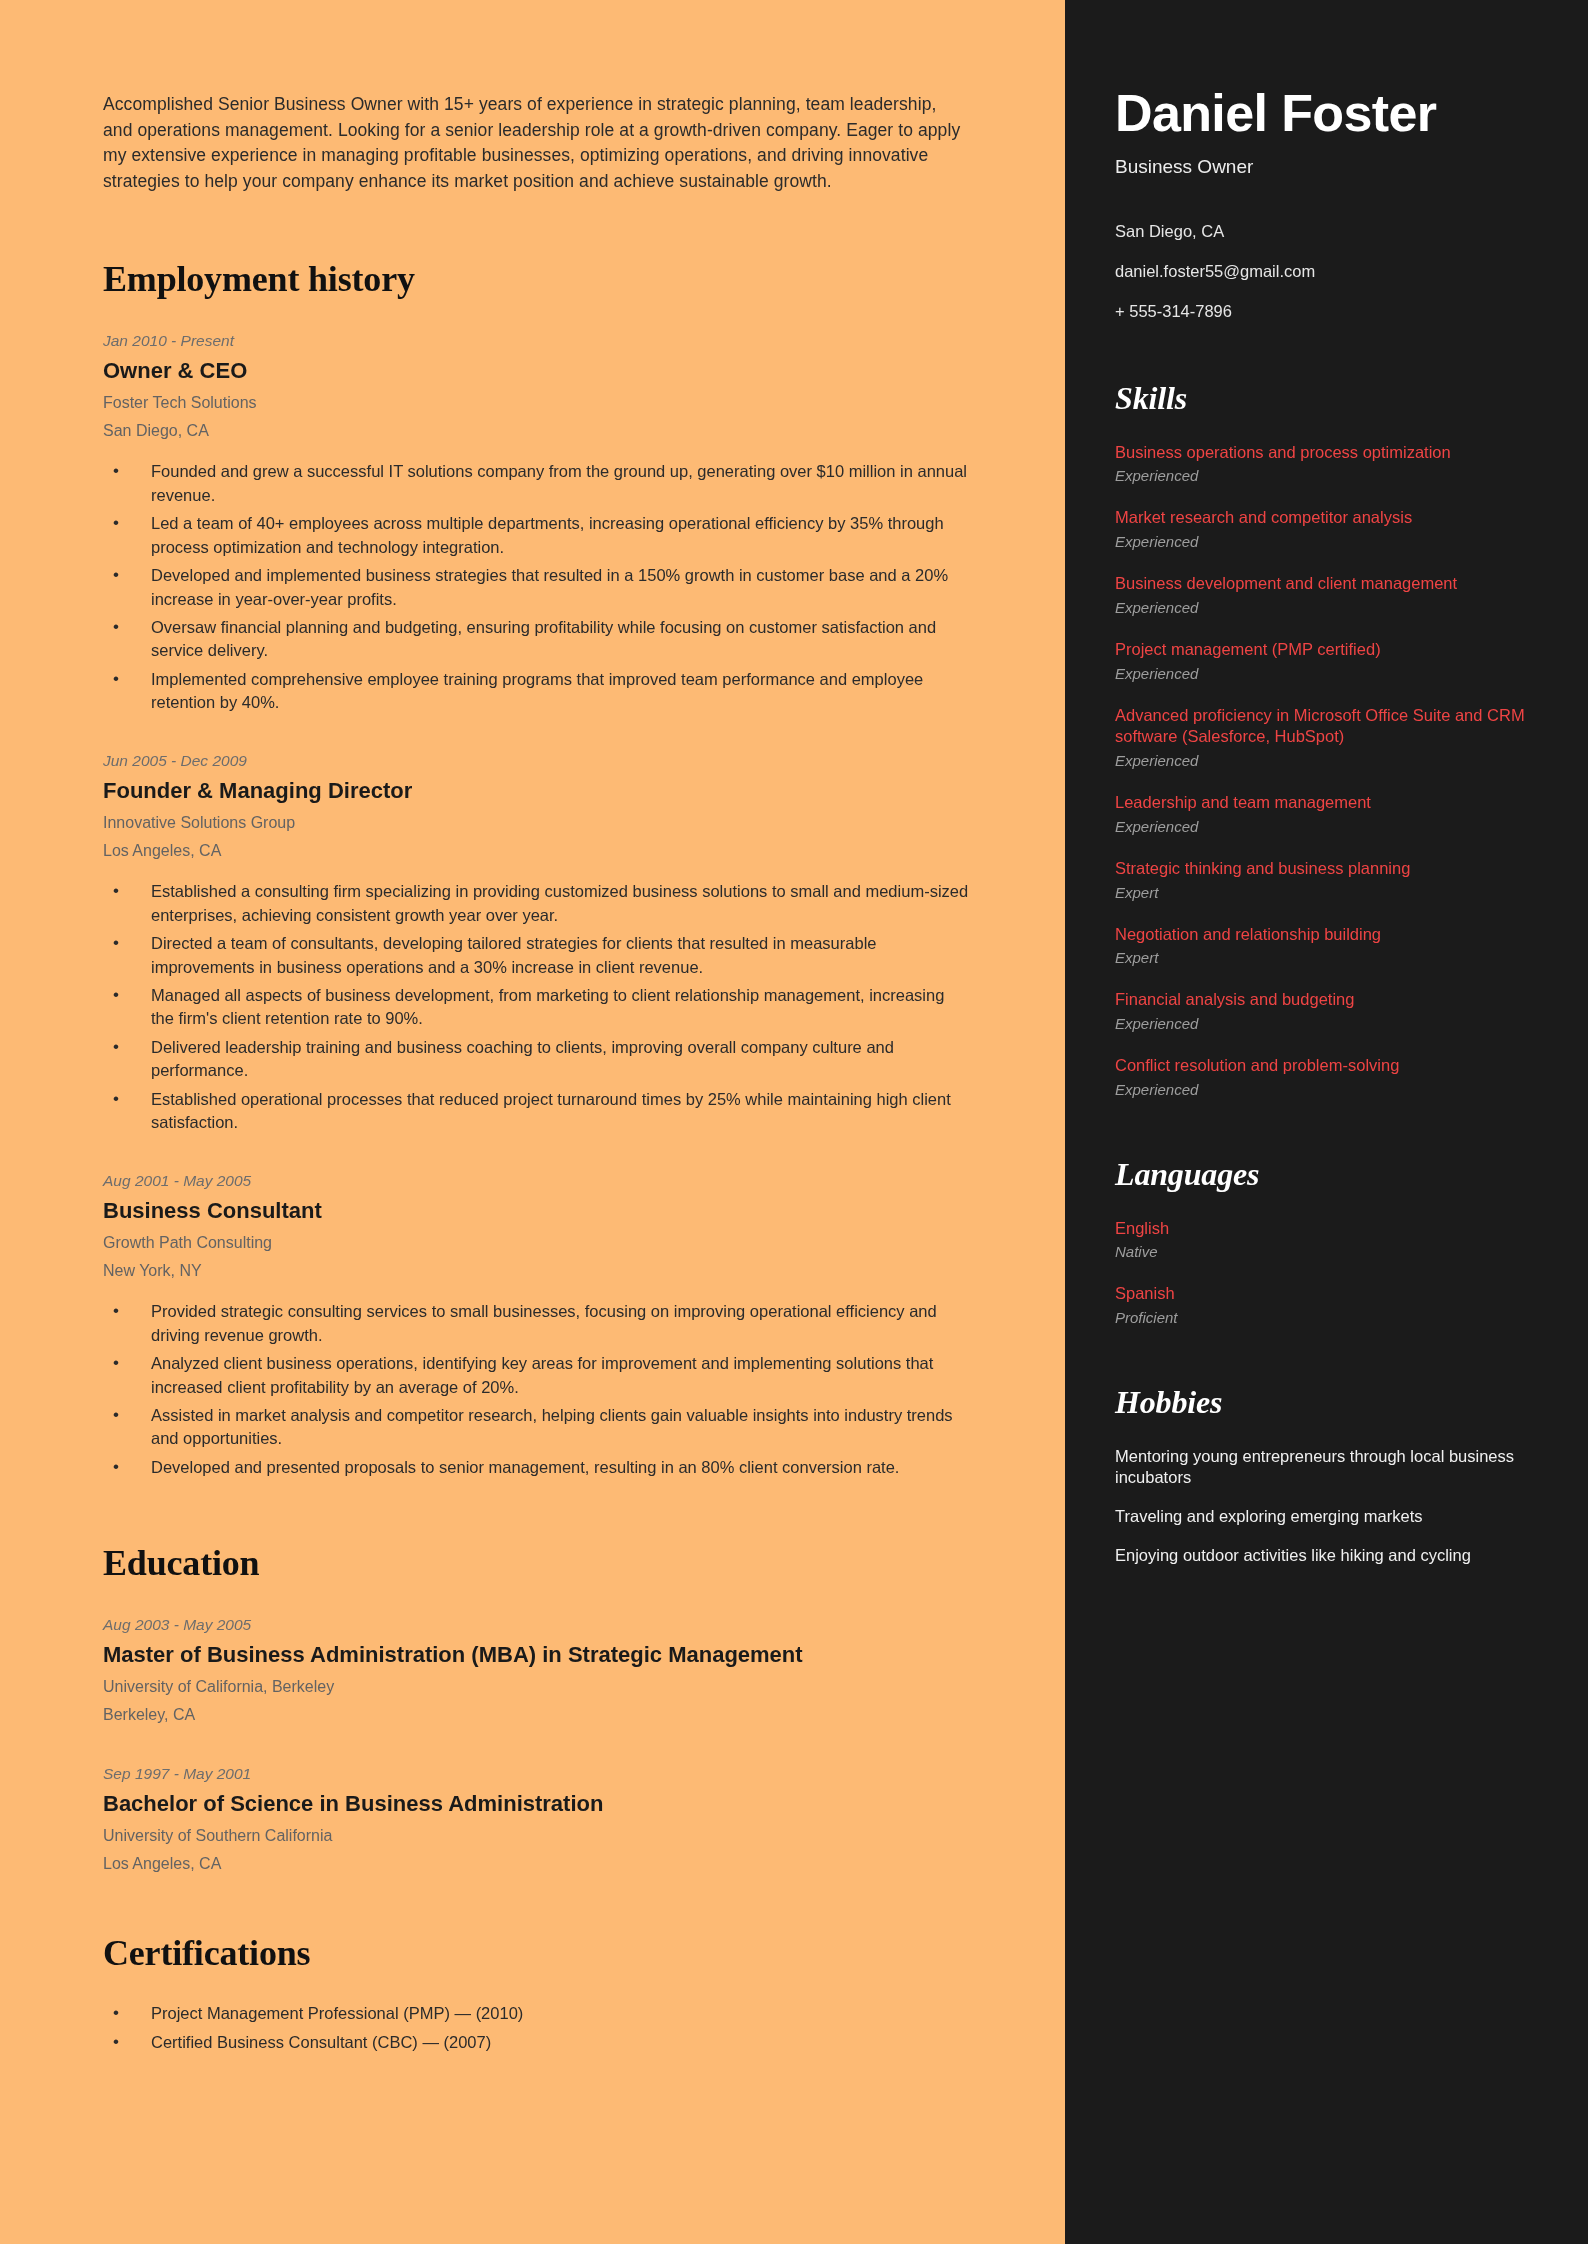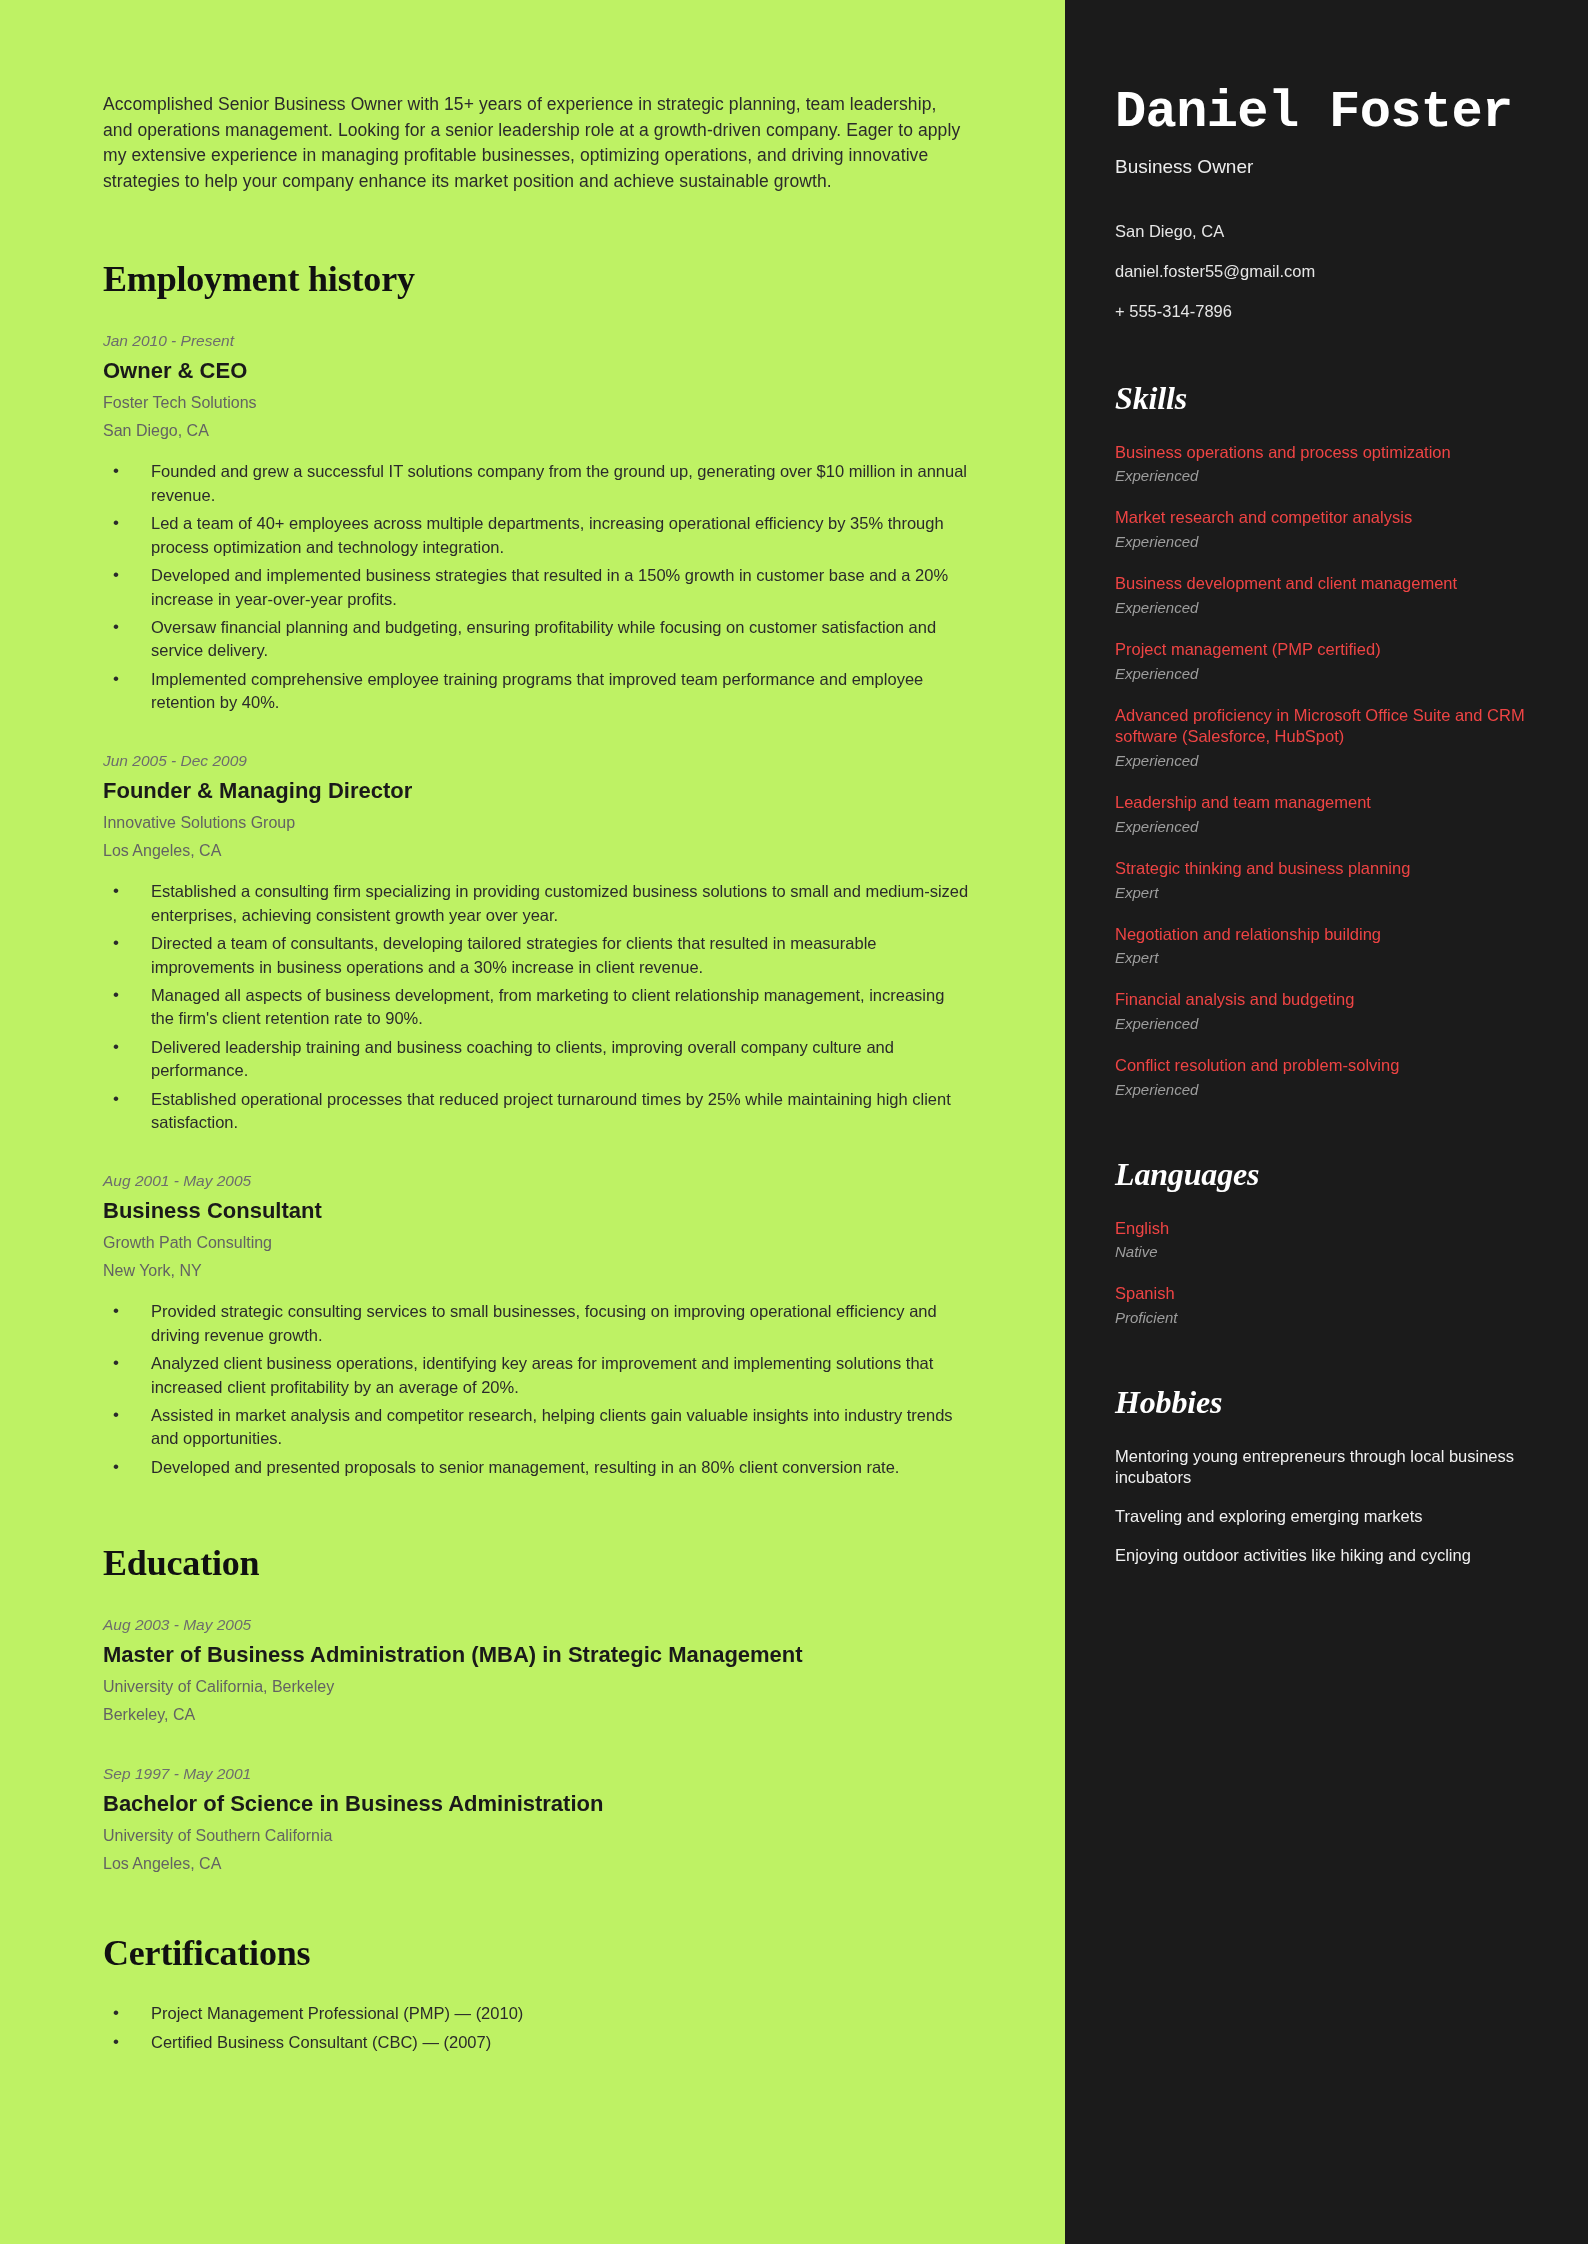--- a/index.html
+++ b/index.html
@@ -20,21 +20,21 @@
     min-height: 2244px;
     display: flex;
     align-items: stretch;
     background: #ffffff;
   }
 
   
   .main-col {
     width: 1065px;
     flex: 0 0 1065px;
-    background: #bef264;
+    background: #fdba74;
     padding: 92px 95px 60px 103px;
   }
 
   .summary {
     font-size: 17.5px;
     line-height: 1.47;
     color: #2b2b2b;
     letter-spacing: 0.005em;
     max-width: 900px;
   }
@@ -110,21 +110,21 @@
   
   .side-col {
     width: 523px;
     flex: 0 0 523px;
     background: #1b1b1b;
     color: #f2f2f2;
     padding: 86px 50px 60px 50px;
   }
 
   .cv-name {
-    font-family: Liberation Mono, monospace;
+    font-family: Liberation Sans, sans-serif;
     font-weight: 700;
     font-size: 52px;
     line-height: 1.05;
     color: #ffffff;
     letter-spacing: -0.012em;
     margin-bottom: 13px;
   }
 
   .cv-role {
     font-size: 19px;

